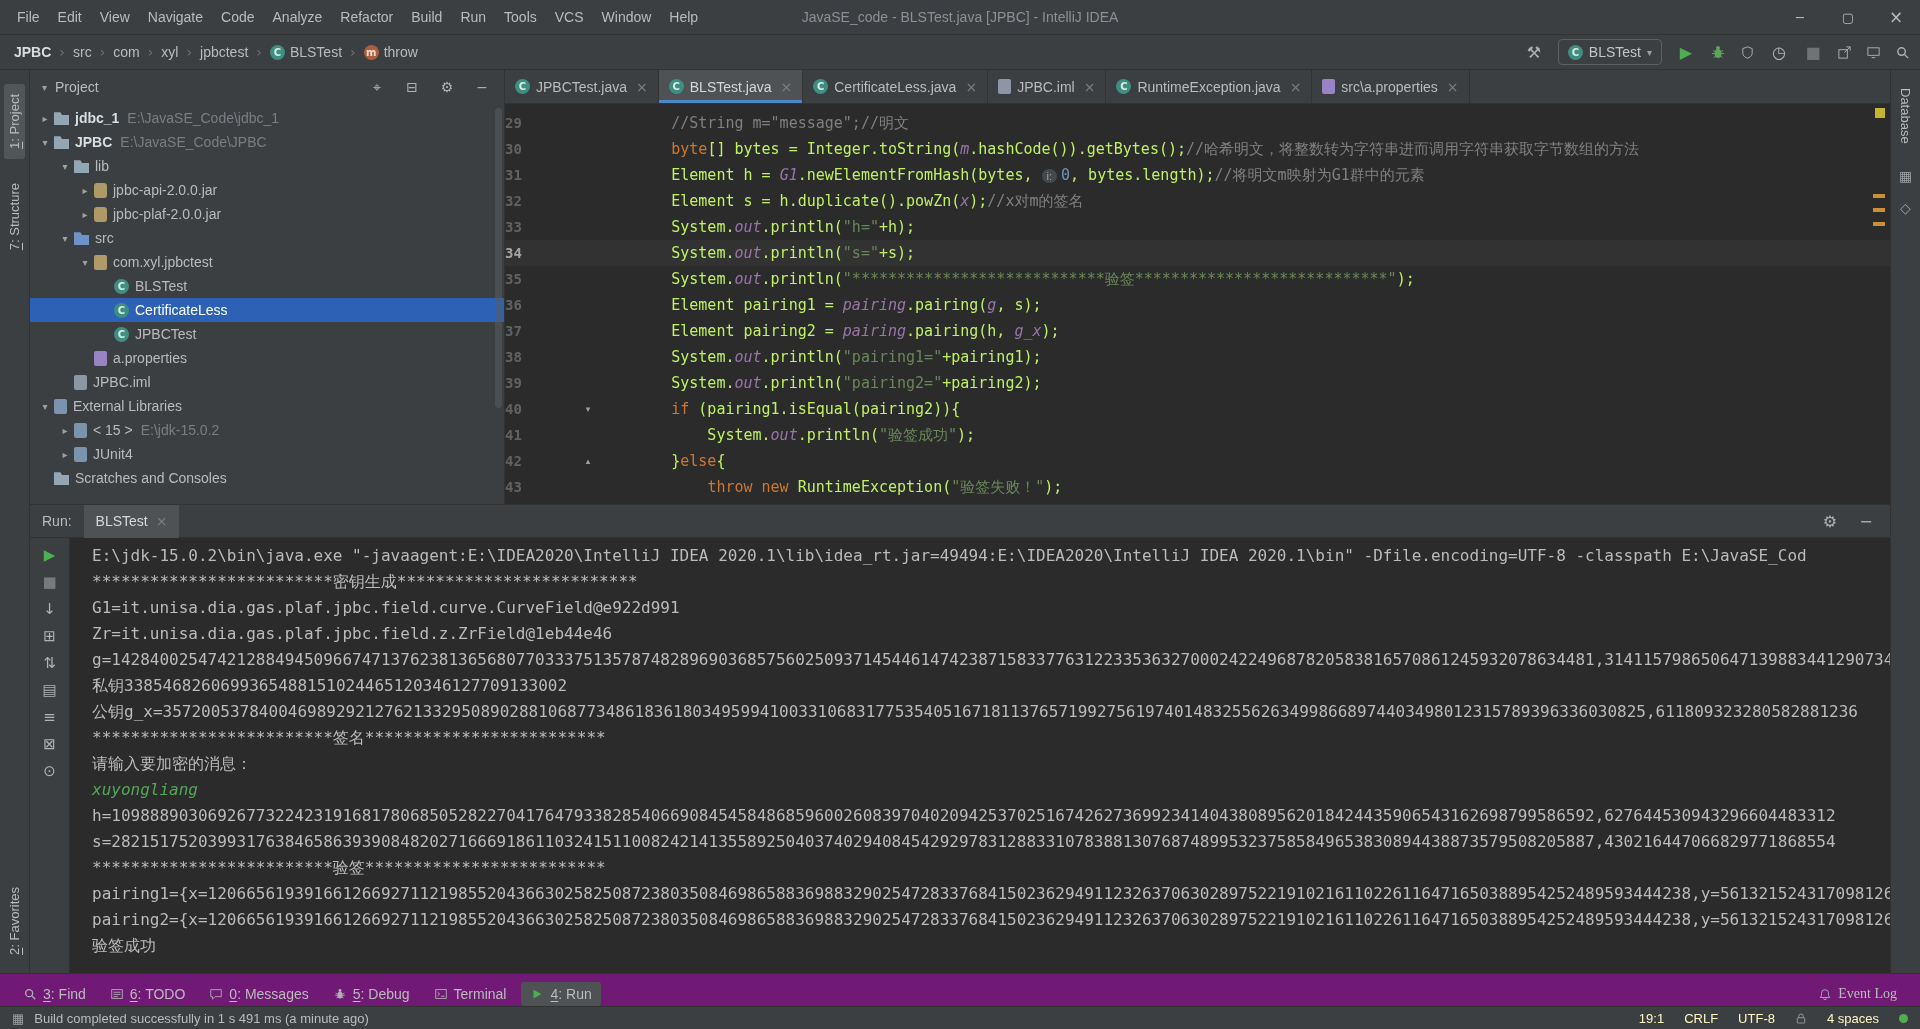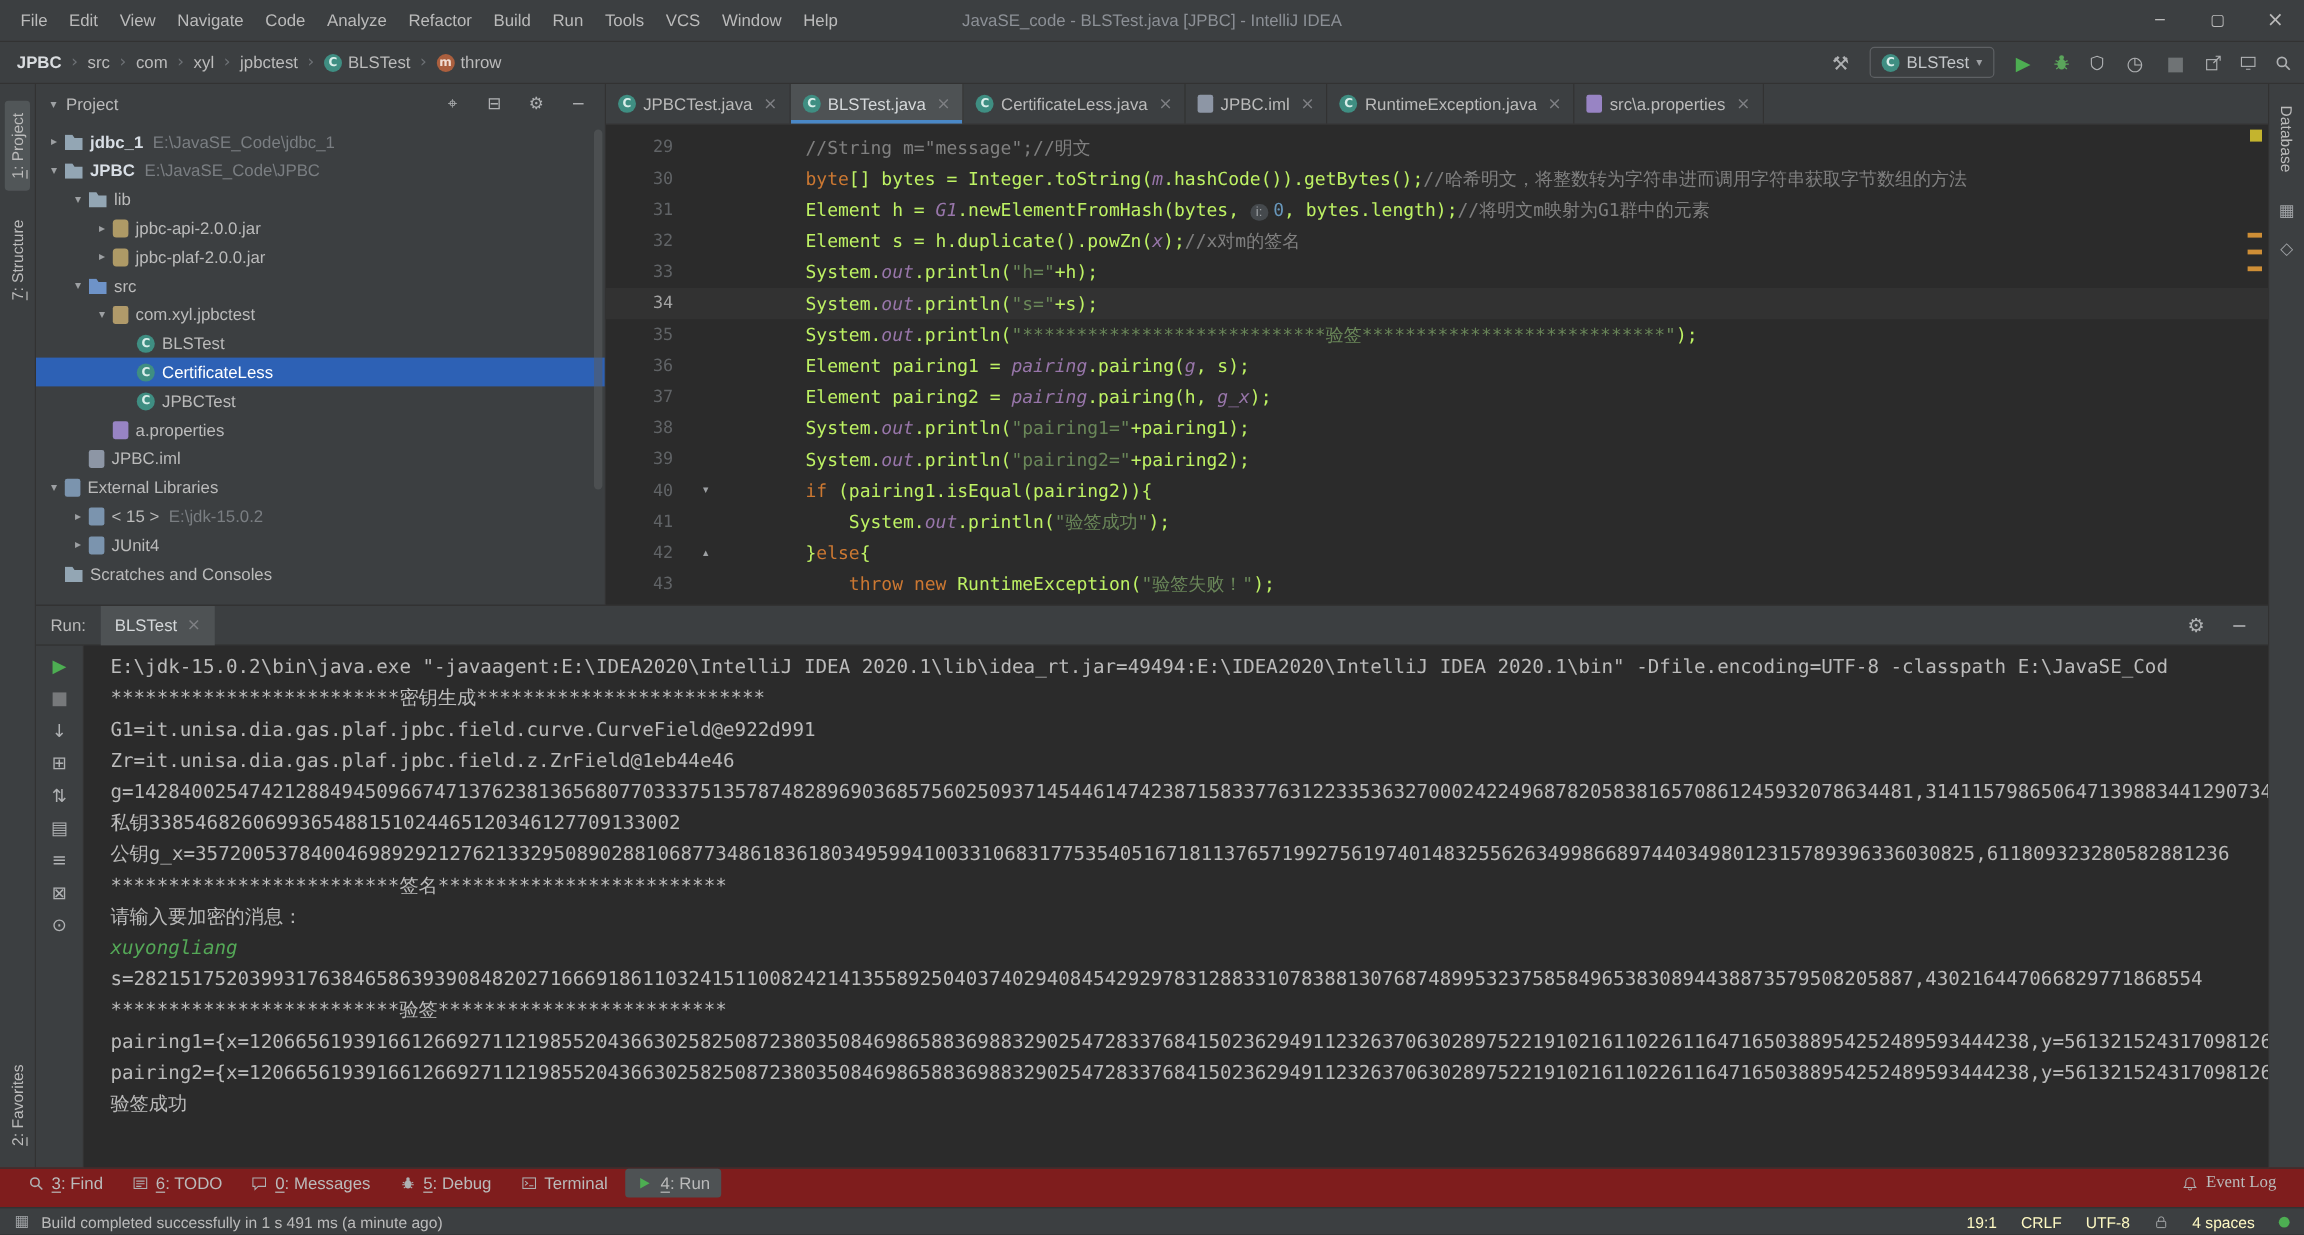--- a/index.html
+++ b/index.html
@@ -74,21 +74,21 @@
   
   .editor{flex:1;display:flex;flex-direction:column;min-width:0;background:#2b2b2b;}
   .tabs{height:34px;background:#3c3f41;border-bottom:1px solid #323232;display:flex;flex:none;}
   .tab{display:flex;align-items:center;gap:6px;padding:0 10px;border-right:1px solid #323232;color:#bbbbbb;}
   .tab.active{background:#4e5254;box-shadow:inset 0 -3px 0 #4a88c7;color:#d5d8da;}
   .tab .close{color:#7f8084;margin-left:3px;font-size:14px;font-family:"DejaVu Sans",sans-serif;}
   .code-area{flex:1;position:relative;overflow:hidden;padding-top:6px;font-family:"DejaVu Sans Mono","Liberation Mono",monospace;font-size:15px;}
   .code-row{display:flex;height:26px;line-height:26px;white-space:pre;}
   .code-row.current{background:#323232;}
   .code-row.current .ln{color:#a4a4a4;}
-  .ln{width:72px;text-align:right;padding-right:16px;color:#606366;flex:none;font-size:14px;}
+  .ln{width:72px;text-align:left;padding-right:16px;color:#606366;flex:none;font-size:14px;font-weight:bold;}
   .fold{width:22px;flex:none;text-align:center;color:#9da0a3;font-size:9px;font-family:"DejaVu Sans",sans-serif;}
   .code-text{flex:none;}
   .t-d{color:#bef264;}
   .t-k{color:#cc7832;}
   .t-s{color:#6a8759;}
   .t-c{color:#808080;}
   .t-n{color:#6897bb;}
   .t-f{color:#9876aa;font-style:italic;}
   .t-h{background:#45494d;color:#9da0a4;border-radius:7px;padding:1px 5px;font-size:11px;margin-right:4px;font-family:"Liberation Sans",sans-serif;}
   .mark{position:absolute;right:5px;}
@@ -104,21 +104,21 @@
   .run-body{flex:1;display:flex;min-height:0;background:#2b2b2b;}
   .run-toolbar{width:40px;background:#3c3f41;border-right:1px solid #323232;display:flex;flex-direction:column;align-items:center;padding-top:8px;gap:9px;flex:none;}
   .rt-ic{font-family:"DejaVu Sans",sans-serif;font-size:15px;color:#afb1b3;width:18px;height:18px;display:flex;align-items:center;justify-content:center;}
   .rt-ic.green{color:#4dae52;}
   .rt-ic.dim{color:#77797b;}
   .console{flex:1;overflow:hidden;padding:5px 0 0 22px;font-family:"DejaVu Sans Mono","Liberation Mono",monospace;font-size:16px;}
   .console-line{height:26px;line-height:26px;white-space:pre;color:#bbbbbb;}
   .console-line.input{color:#54a857;font-style:italic;}
 
   
-  .bottom-stripe{height:33px;background:#7f1d1d;border-top:1px solid #323232;display:flex;align-items:flex-start;padding:0 14px;gap:6px;flex:none;}
+  .bottom-stripe{height:33px;background:#701a75;border-top:1px solid #323232;display:flex;align-items:flex-end;padding:0 14px;gap:6px;flex:none;}
   .tool-btn{display:flex;align-items:center;gap:6px;padding:4px 9px;border-radius:3px;color:#bbbbbb;}
   .tool-btn.active{background:#4e5254;}
   .tool-btn u{text-underline-offset:2px;}
   .bottom-right{margin-left:auto;display:flex;font-family:Liberation Serif, serif;}
 
   
   .statusbar{height:23px;background:#3c3f41;border-top:1px solid #323232;display:flex;align-items:center;padding:0 12px;font-size:13px;color:#bbbbbb;gap:10px;flex:none;}
   .sb-right{margin-left:auto;display:flex;align-items:center;gap:20px;}
   .sb-item{color:#fef9c3;}
   .green-dot{width:9px;height:9px;border-radius:50%;background:#4dae52;display:inline-block;}
@@ -428,20 +428,21 @@
               <div class="console-line">E:\jdk-15.0.2\bin\java.exe "-javaagent:E:\IDEA2020\IntelliJ IDEA 2020.1\lib\idea_rt.jar=49494:E:\IDEA2020\IntelliJ IDEA 2020.1\bin" -Dfile.encoding=UTF-8 -classpath E:\JavaSE_Cod</div>
               <div class="console-line">*************************密钥生成*************************</div>
               <div class="console-line">G1=it.unisa.dia.gas.plaf.jpbc.field.curve.CurveField@e922d991</div>
               <div class="console-line">Zr=it.unisa.dia.gas.plaf.jpbc.field.z.ZrField@1eb44e46</div>
               <div class="console-line">g=1428400254742128849450966747137623813656807703337513578748289690368575602509371454461474238715833776312233536327000242249687820583816570861245932078634481,314115798650647139883441290734</div>
               <div class="console-line">私钥3385468260699365488151024465120346127709133002</div>
               <div class="console-line">公钥g_x=3572005378400469892921276213329508902881068773486183618034959941003310683177535405167181137657199275619740148325562634998668974403498012315789396336030825,611809323280582881236</div>
               <div class="console-line">*************************签名*************************</div>
               <div class="console-line">请输入要加密的消息：</div>
               <div class="console-line input">xuyongliang</div>
+              <div class="console-line">h=1098889030692677322423191681780685052822704176479338285406690845458486859600260839704020942537025167426273699234140438089562018424435906543162698799586592,627644530943296604483312</div>
               <div class="console-line">s=2821517520399317638465863939084820271666918611032415110082421413558925040374029408454292978312883310783881307687489953237585849653830894438873579508205887,430216447066829771868554</div>
               <div class="console-line">*************************验签*************************</div>
               <div class="console-line">pairing1={x=1206656193916612669271121985520436630258250872380350846986588369883290254728337684150236294911232637063028975221910216110226116471650388954252489593444238,y=5613215243170981264335</div>
               <div class="console-line">pairing2={x=1206656193916612669271121985520436630258250872380350846986588369883290254728337684150236294911232637063028975221910216110226116471650388954252489593444238,y=5613215243170981264335</div>
               <div class="console-line">验签成功</div>
             </div>
         </div>
       </div>
     </div>
 

